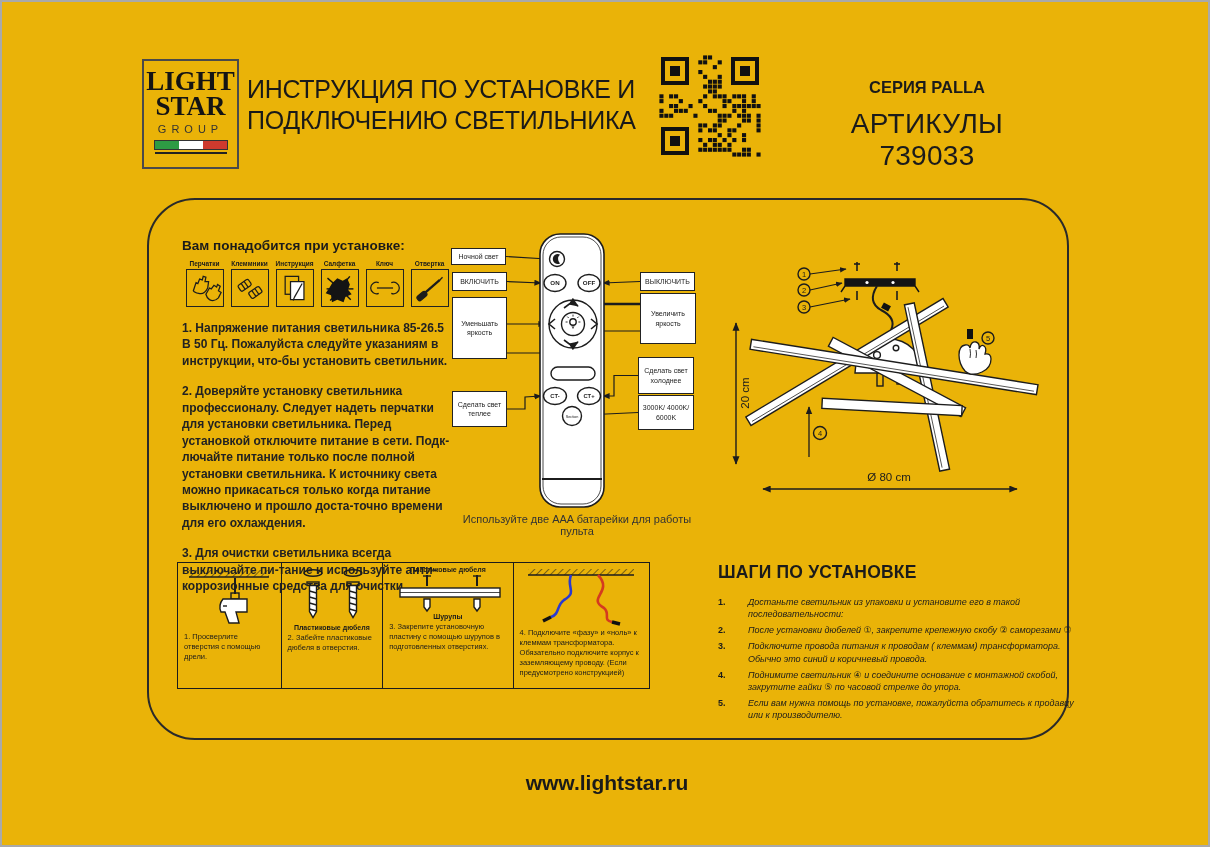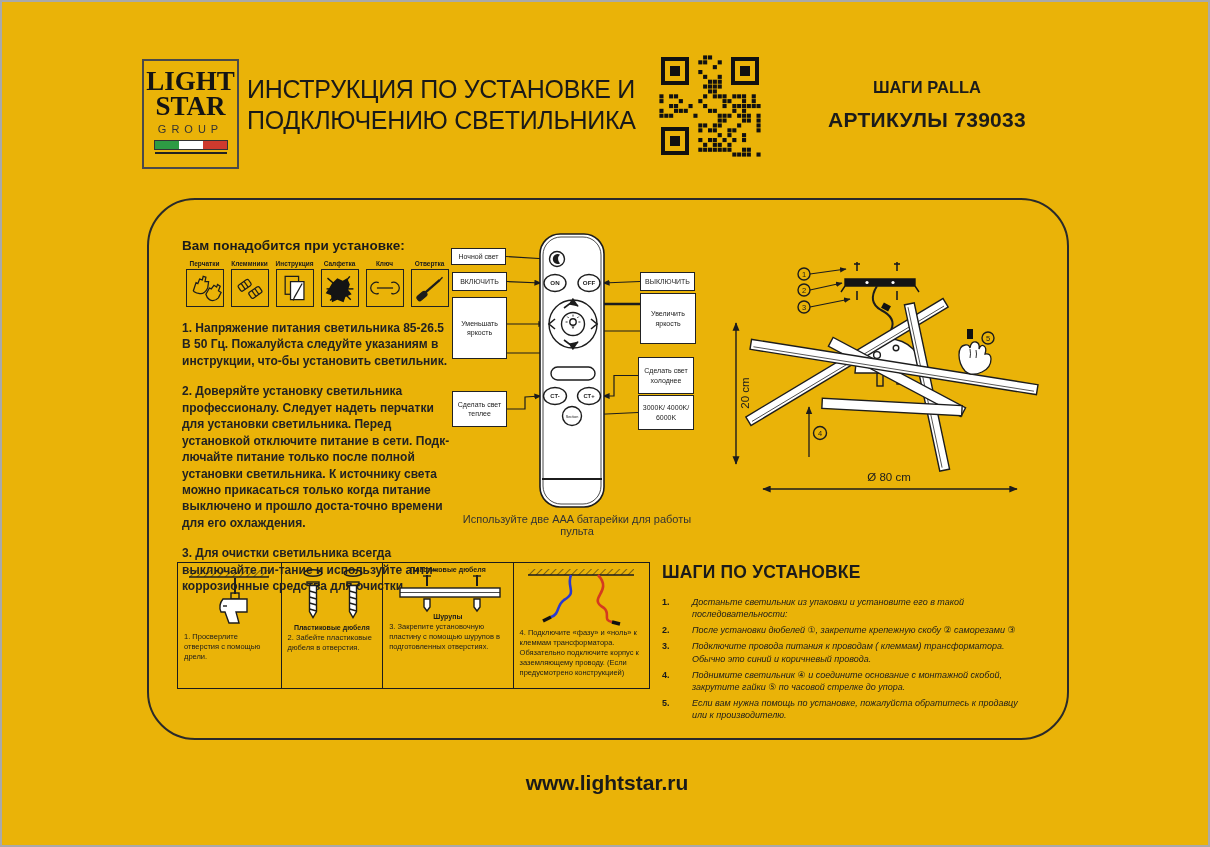--- a/index.html
+++ b/index.html
@@ -12,21 +12,21 @@
   .logo .word{font-family:"Liberation Serif",serif;font-weight:bold;font-size:27px;line-height:0.93;
         letter-spacing:0px;color:#141414;}
   .logo .group{font-size:11px;letter-spacing:5px;margin-top:4px;color:#333;}
   .logo .flag{width:72px;height:8px;margin:5px auto 0;border:1px solid #333;display:flex;}
   .logo .flag div{flex:1;}
   .logo .flag-underline{width:72px;height:2px;background:#222;margin:2px auto 0;}
   .title{left:245px;top:72px;width:400px;font-size:25px;font-weight:normal;line-height:1.22;
          letter-spacing:-0.3px;color:#191919;}
   .series-wrap{left:800px;top:76px;width:250px;text-align:center;}
   .series{font-size:16.5px;font-weight:bold;}
-  .articles{font-size:21px;font-weight:bold;margin-top:11px;letter-spacing:0.3px;}
+  .articles{font-size:28px;font-weight:normal;margin-top:11px;letter-spacing:0.3px;}
   
   .main-frame{left:145px;top:196px;width:918px;height:538px;border:2px solid #2a2a2a;border-radius:48px;}
   
   .needs-head{left:180px;top:236px;width:280px;font-size:13.5px;font-weight:bold;}
   .tools{left:180px;top:258px;width:272px;display:flex;}
   .tool{width:45px;text-align:center;}
   .tool .tlabel{font-size:6.5px;font-weight:bold;margin-bottom:2px;white-space:nowrap;}
   .tool .tbox{width:38px;height:38px;border:1.6px solid #222;box-sizing:border-box;margin:0 auto;
         display:flex;align-items:center;justify-content:center;}
   .notes{left:180px;top:318px;width:270px;font-size:12px;font-weight:bold;line-height:1.37;color:#222;}
@@ -46,21 +46,21 @@
   
   .panels{left:175px;top:560px;width:473px;height:127px;border:1.6px solid #1c1c1c;display:flex;
           box-sizing:border-box;}
   .panel{box-sizing:border-box;border-right:1.6px solid #1c1c1c;padding-top:3px;display:flex;
          flex-direction:column;align-items:center;}
   .panel:last-child{border-right:none;}
   .p1{width:104px;} .p2{width:102px;} .p3{width:131px;} .p4{width:136px;}
   .plabel{font-size:7px;font-weight:bold;text-align:center;}
   .pcap{font-size:7.5px;line-height:1.32;padding:0 6px;align-self:stretch;margin-top:2px;}
   
-  .steps{left:660px;top:560px;width:362px;}
+  .steps{left:716px;top:560px;width:362px;}
   .steps h2{margin:0;font-size:17.5px;font-weight:bold;letter-spacing:0.2px;}
   .steplist{margin-top:13px;}
   .step{display:flex;margin-bottom:4px;font-size:9px;line-height:1.35;}
   .step .n{width:30px;font-weight:bold;flex:none;}
   .step .t{flex:1;font-family:"Liberation Sans","DejaVu Sans",sans-serif;font-style:italic;}
   
   .footer{left:0;top:769px;width:1210px;text-align:center;font-size:21px;font-weight:bold;color:#1a1a1a;}
   
   svg{display:block;}
   .ink{stroke:#1c1c1c;fill:none;stroke-width:1.4;}
@@ -222,21 +222,21 @@
         <rect x="87.8" y="92.7" width="4.1" height="4.1"></rect>
         <rect x="73.3" y="97.5" width="4.1" height="4.1"></rect>
         <rect x="78.1" y="97.5" width="4.1" height="4.1"></rect>
         <rect x="83.0" y="97.5" width="4.1" height="4.1"></rect>
         <rect x="87.8" y="97.5" width="4.1" height="4.1"></rect>
         <rect x="97.5" y="97.5" width="4.1" height="4.1"></rect>
       </g>
     </svg>
 
   <div class="abs series-wrap">
-    <div class="series">ШАГИ PALLA</div>
+    <div class="series">СЕРИЯ PALLA</div>
     <div class="articles">АРТИКУЛЫ 739033</div>
   </div>
 
   <div class="abs main-frame"></div>
 
   <div class="abs needs-head">Вам понадобится при установке:</div>
 
   <div class="abs tools">
     <div class="tool">
       <div class="tlabel">Перчатки</div>

